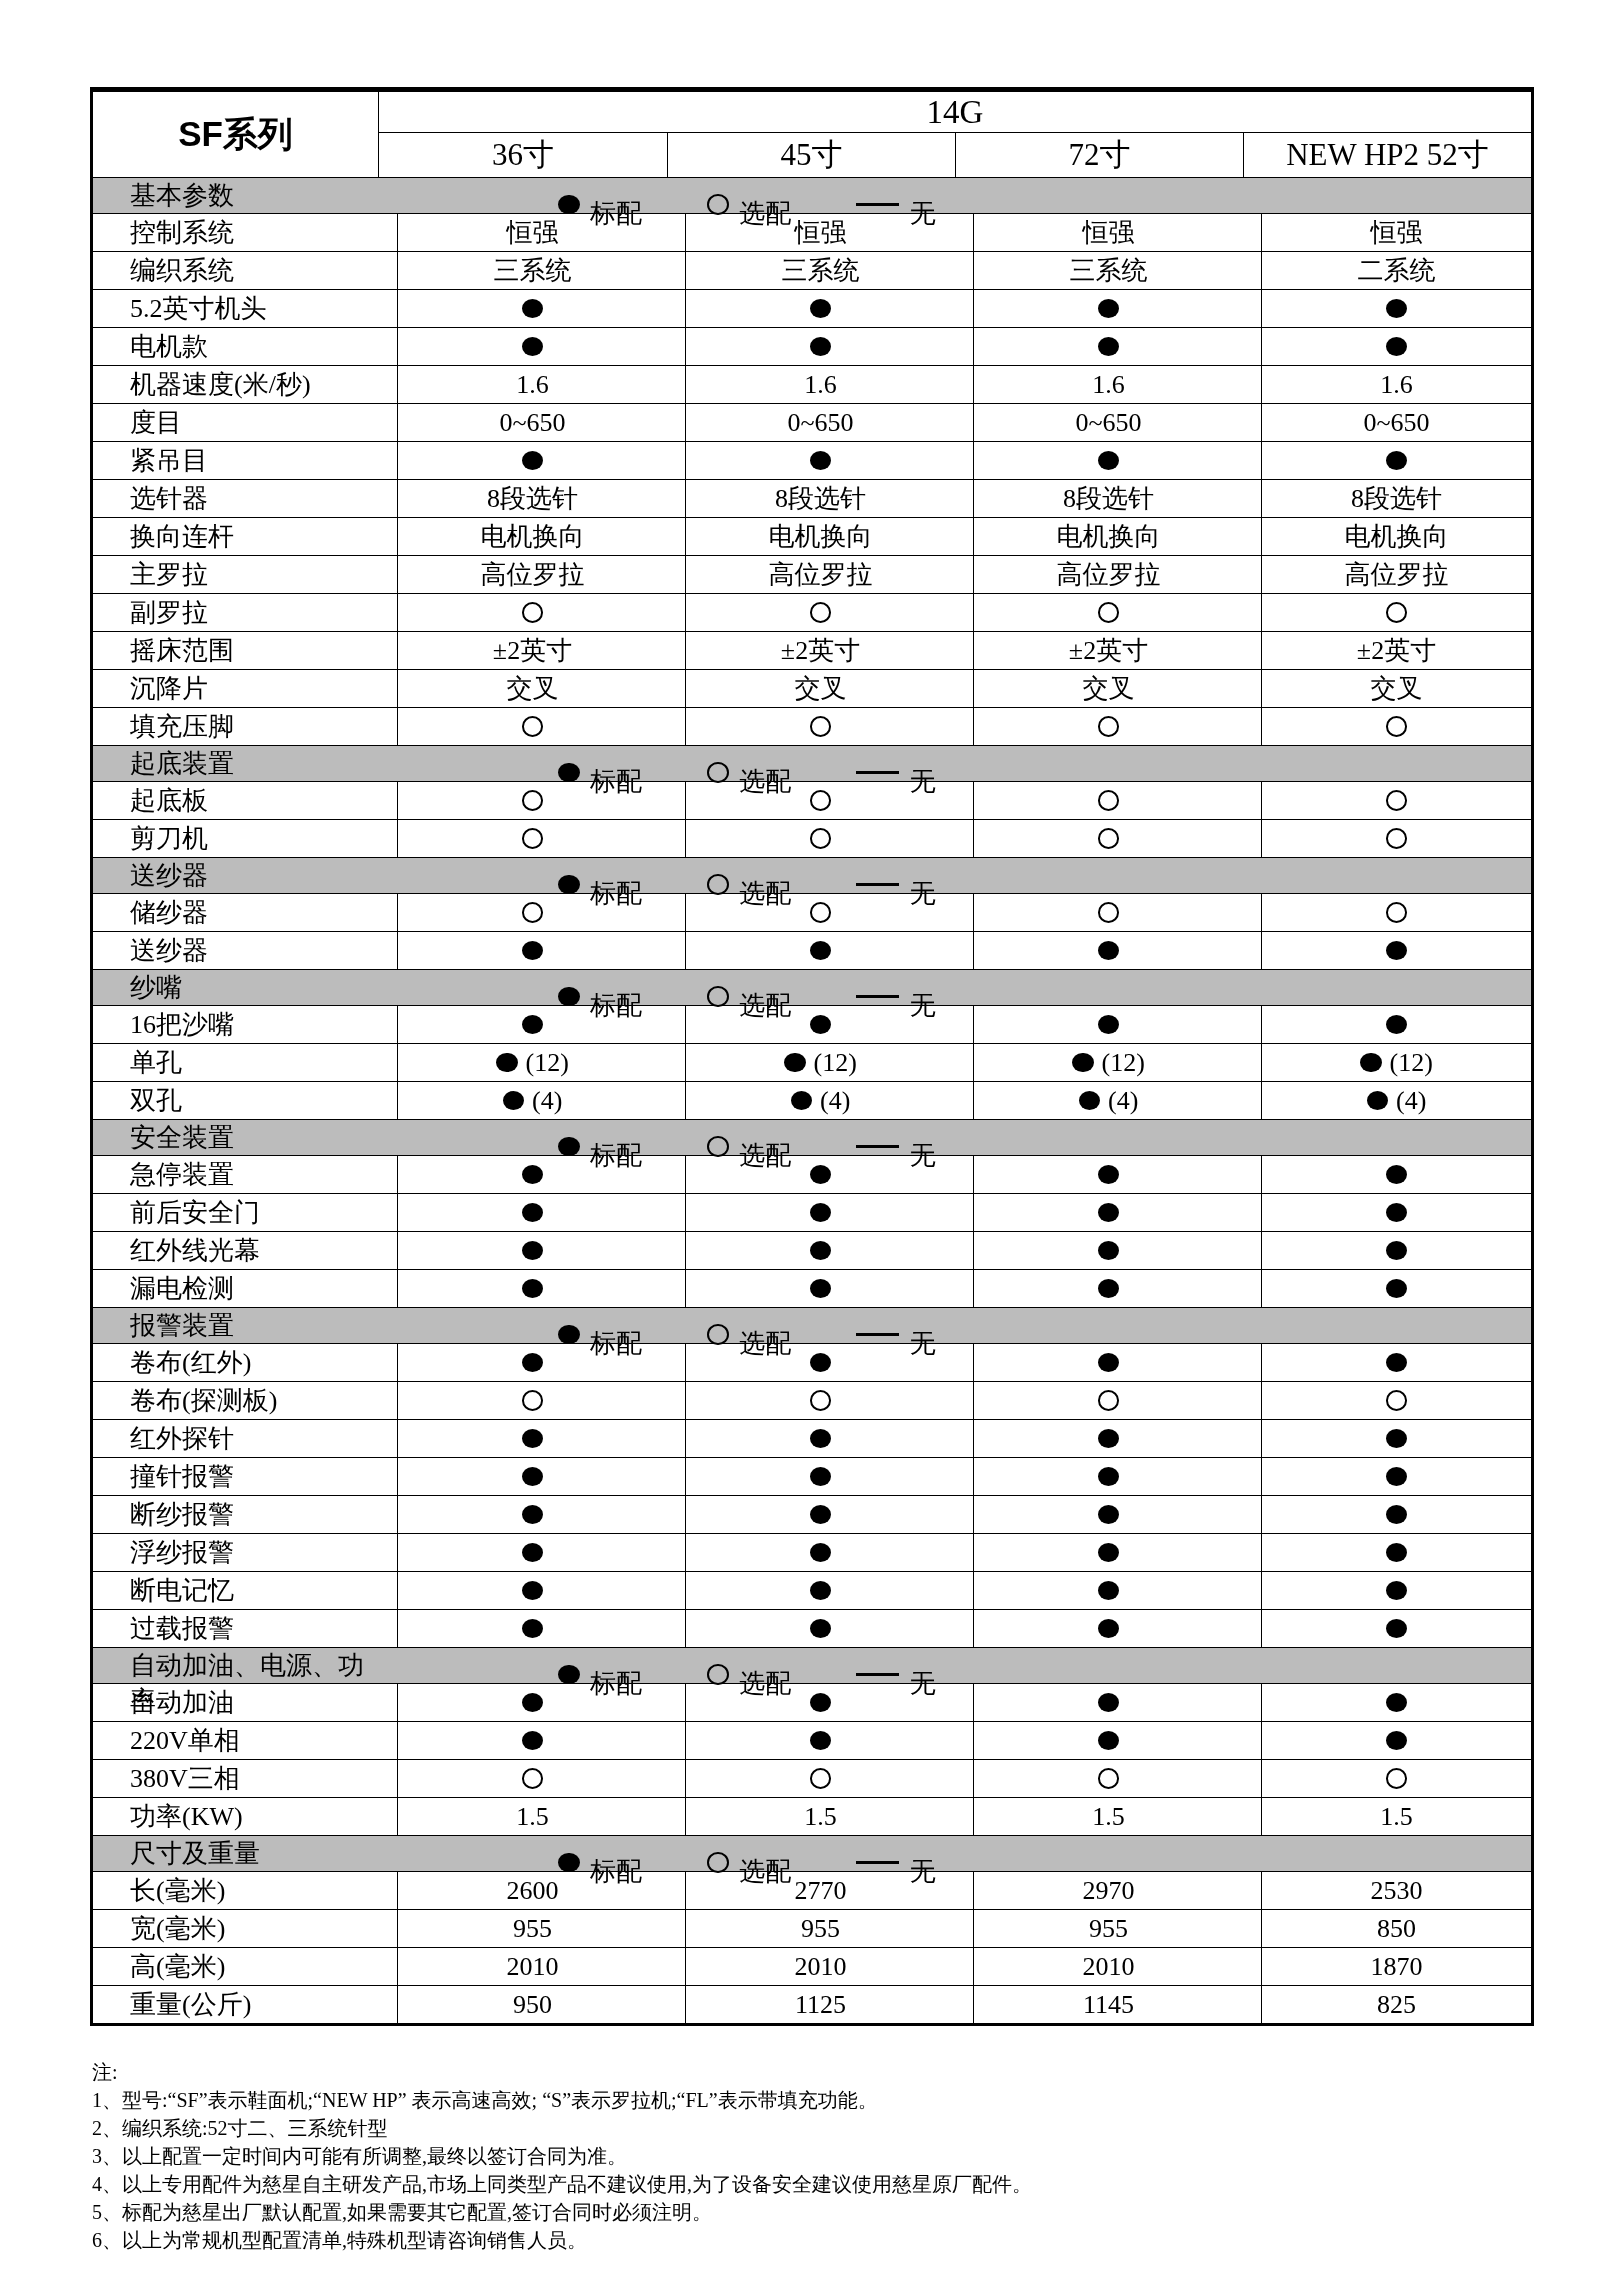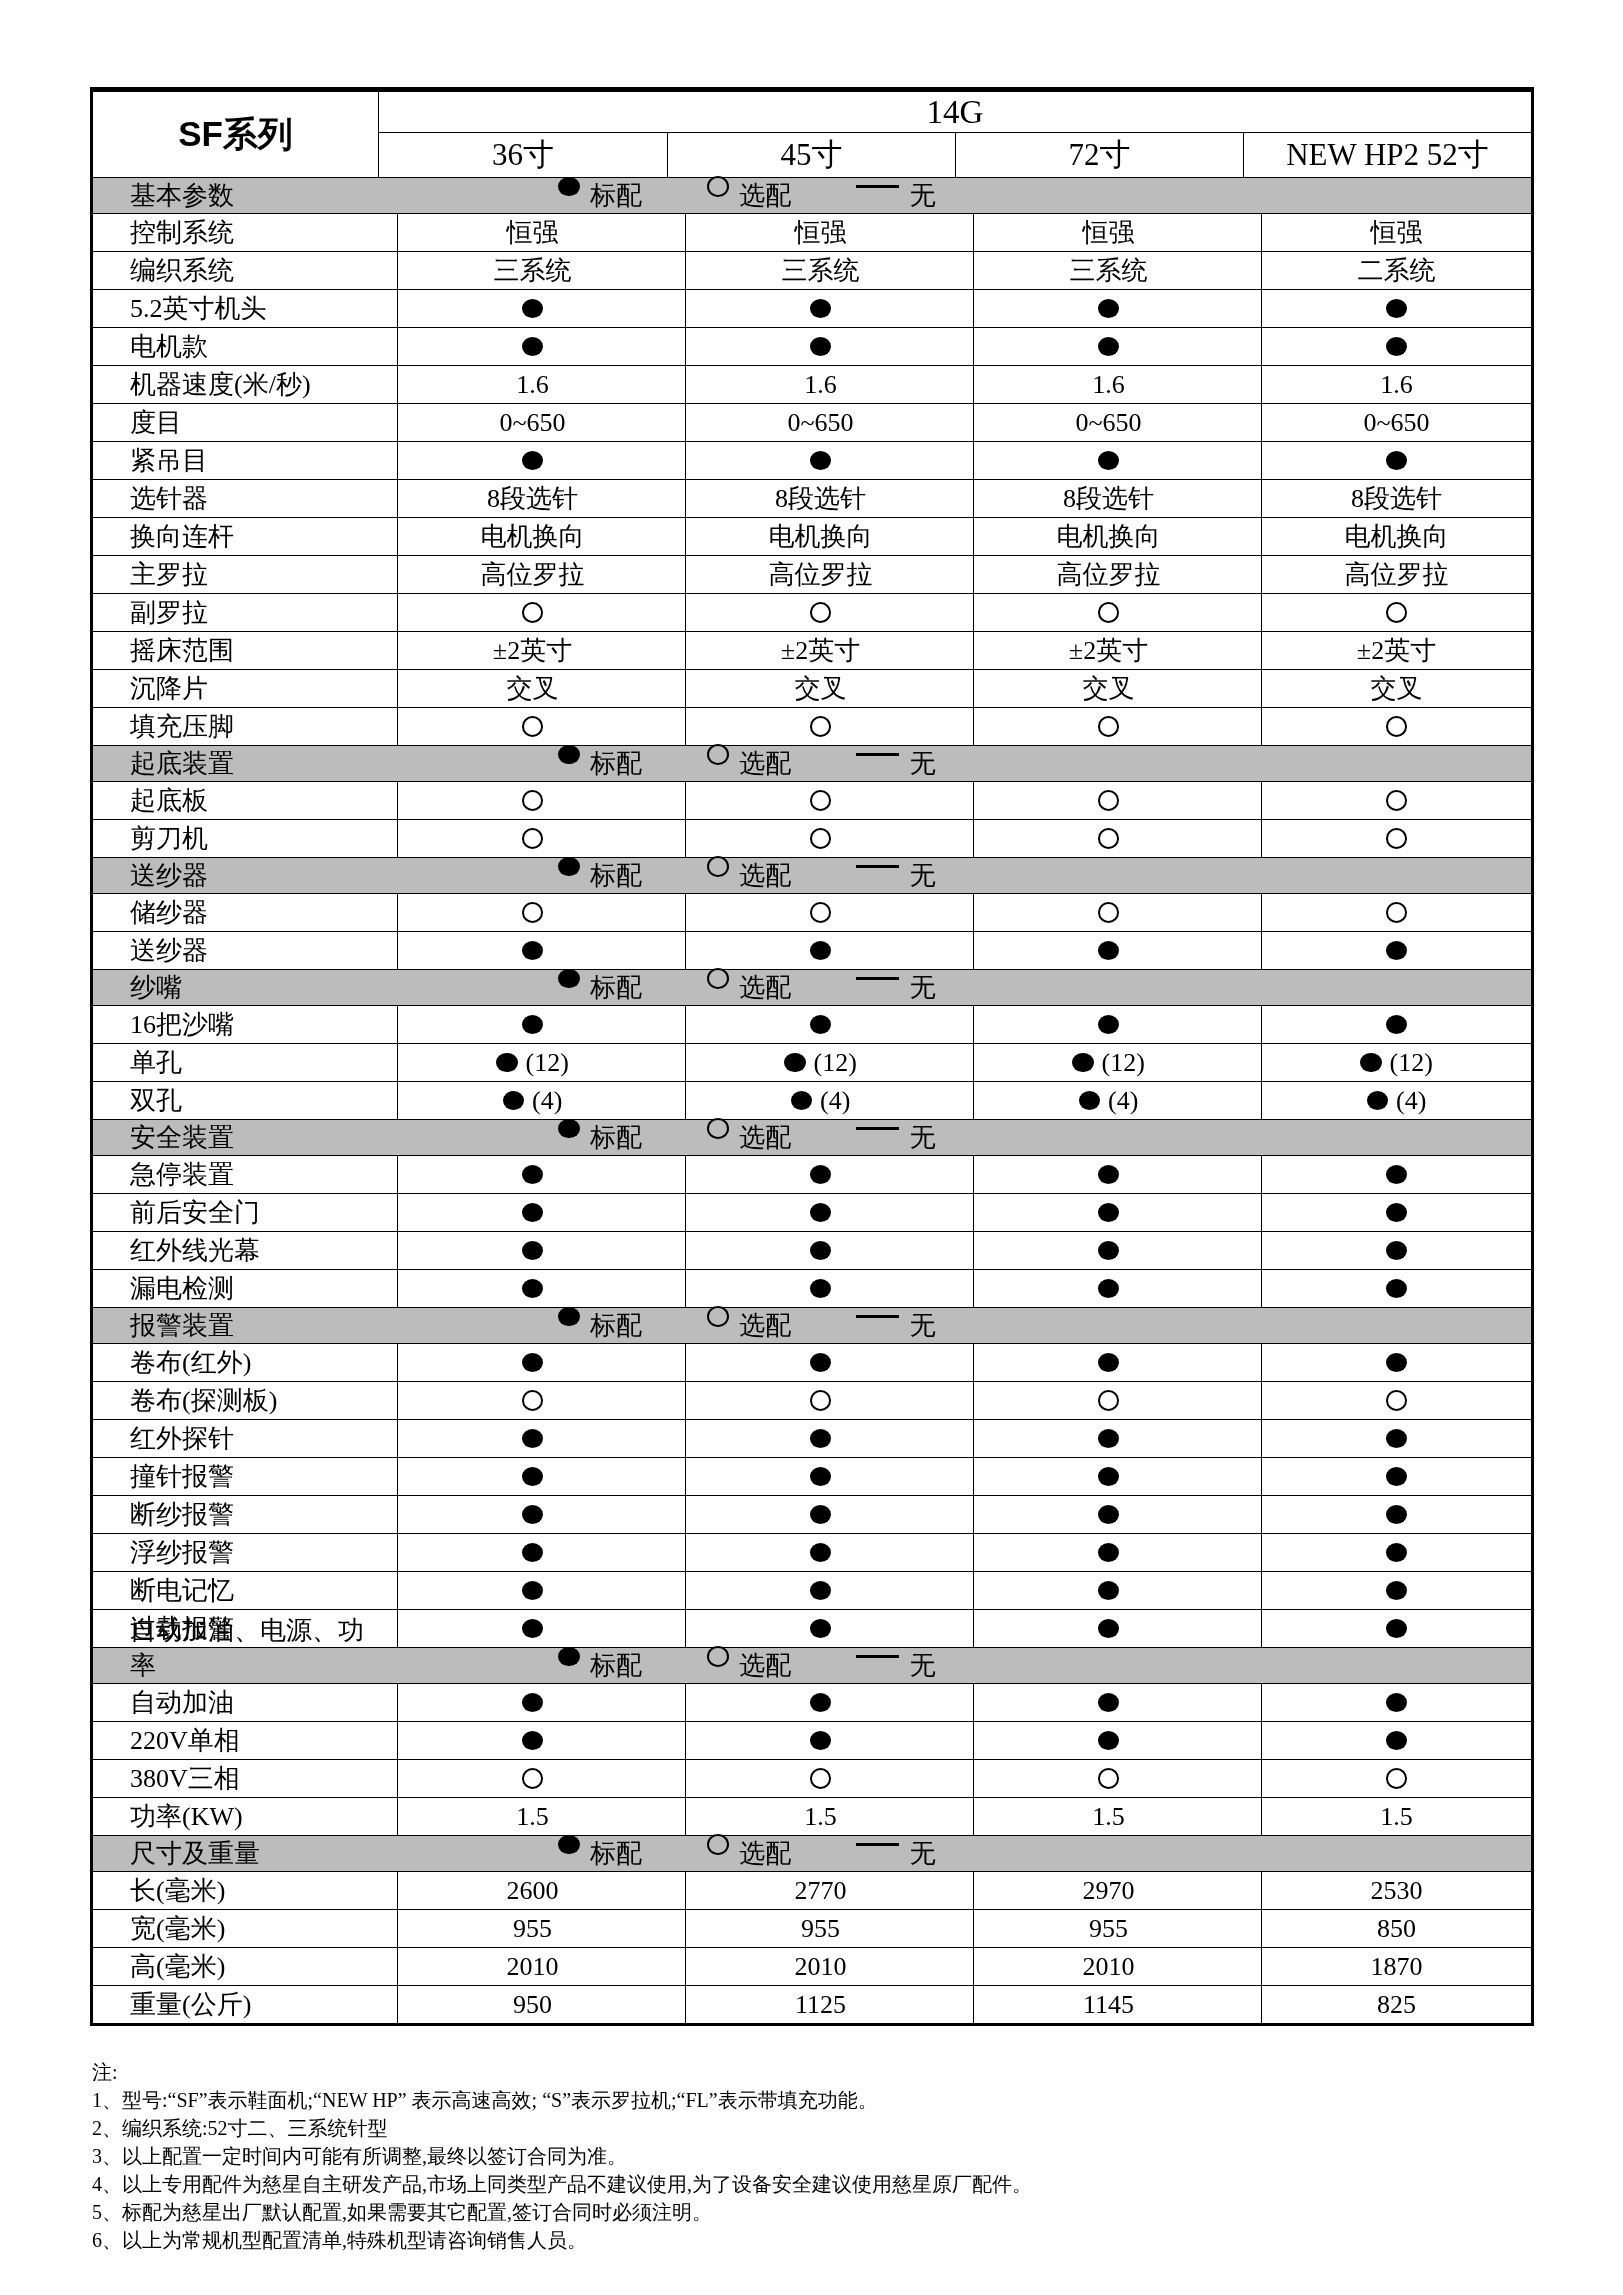--- a/index.html
+++ b/index.html
@@ -32,21 +32,21 @@
     font-size:33px;border-bottom:1.3px solid #000;
   }
   .model-cell{
     display:flex;align-items:center;justify-content:center;
     font-size:31px;border-left:1.3px solid #000;
   }
   .model-cell.m0{border-left:none;text-align:center;}
   
   .row{display:flex;border-top:1.3px solid #000;box-sizing:border-box;align-items:stretch;}
   .data-row{height:38px;gap:18px;}
-  .section-row{height:36px;background:#bcbcbc;align-items:flex-end;font-family:Liberation Serif, serif;}
+  .section-row{height:36px;background:#bcbcbc;align-items:flex-start;font-family:Liberation Serif, serif;}
   .cell{box-sizing:border-box;display:flex;align-items:center;}
   .lbl{width:286px;padding-left:37px;font-size:26px;}
   .val{flex:1 1 0;justify-content:center;border-left:1.3px solid #000;font-size:26px;}
   .section-label{width:286px;padding-left:37px;font-size:26px;box-sizing:border-box;}
   .legend{display:flex;align-items:center;margin-left:179px;font-size:26px;}
   .leg{margin-left:10.5px;margin-top:18px;}
   .gap{display:inline-block;width:65px;height:0.7px;}
   .sym{display:inline-block;flex:0 0 auto;}
   .dot{width:21.6px;height:19.6px;background:#000;border-radius:50%;}
   .circle{width:17.7px;height:17px;border:2px solid #000;border-radius:50%;background:transparent;}

